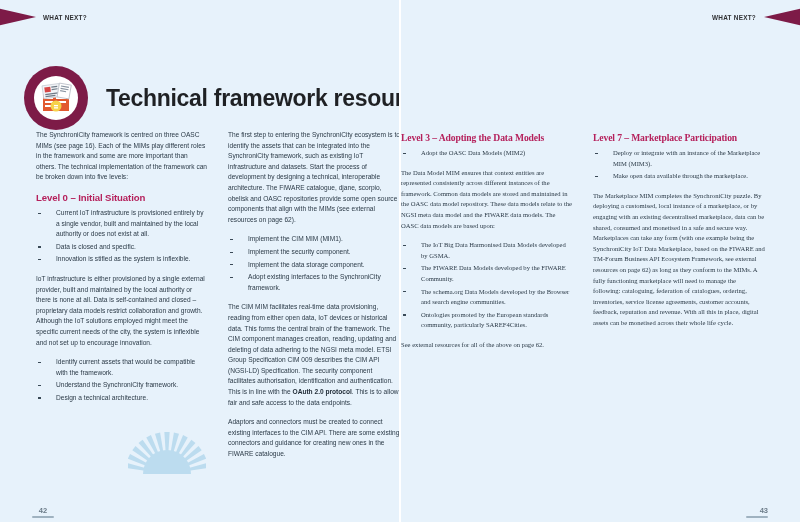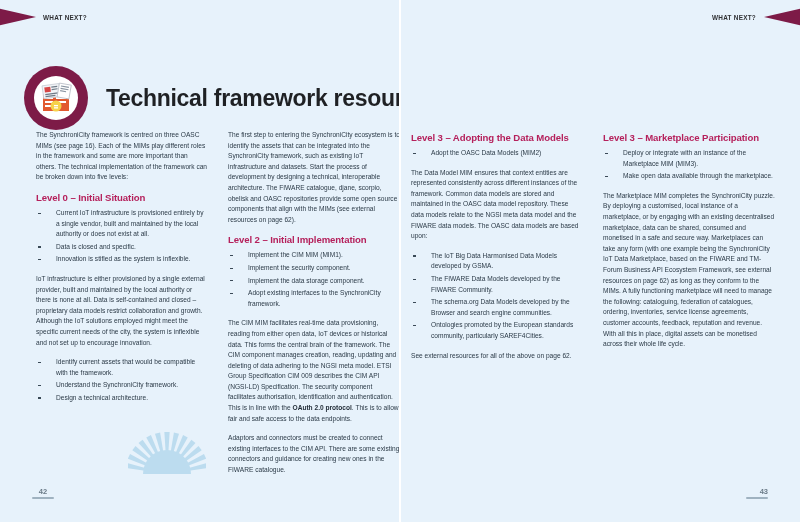--- a/index.html
+++ b/index.html
@@ -117,21 +117,21 @@
   
   .cols {
     position: absolute;
     top: 130px;
     left: 0;
     right: 0;
     display: flex;
     z-index: 5;
   }
   .page-left .cols  { padding-left: 36px;  padding-right: 22px; }
-  .page-right .cols { padding-left: 10px;  padding-right: 24px; }
+  .page-right .cols {  padding-right: 24px; font-family: Liberation Serif, serif; }
   .col {
     width: 172px;
     flex: none;
   }
   .col + .col { margin-left: 20px; }
 
   p.body {
     margin: 0 0 9px 0;
     font-size: 6.6px;
     line-height: 10.6px;
@@ -168,21 +168,21 @@
     left: 2px;
     top: 4.6px;
     width: 2.6px;
     height: 1.3px;
     background: #3a4a57;
   }
 
   
   .folio {
     position: absolute;
-    bottom: 23px;
+    bottom: 4px;
     font-size: 7.5px;
     font-weight: bold;
     color: #6b7b88;
     text-align: center;
     width: 22px;
     z-index: 20;
   }
   .folio-left  { left: 32px; }
   .folio-right { right: 32px; text-align: right; }
   .folio .rule {
@@ -267,21 +267,20 @@
           </ul>
           <p class="body">IoT infrastructure is either provisioned by a single external provider, built and maintained by the local authority or there is none at all. Data is self-contained and closed – proprietary data models restrict collaboration and growth. Although the IoT solutions employed might meet the specific current needs of the city, the system is inflexible and not set up to encourage innovation.</p>
           <ul class="bullets">
             <li>Identify current assets that would be compatible with the framework.</li>
             <li>Understand the SynchroniCity framework.</li>
             <li>Design a technical architecture.</li>
           </ul>
         </div>
       <div class="col">
           <p class="body">The first step to entering the SynchroniCity ecosystem is to identify the assets that can be integrated into the SynchroniCity framework, such as existing IoT infrastructure and datasets. Start the process of development by designing a technical, interoperable architecture. The FIWARE catalogue, djane, scorpio, obelisk and OASC repositories provide some open source components that align with the MIMs (see external resources on page 62).</p>
-          <h2 class="level">Level 2 – Initial Implementation</h2>
           <ul class="bullets">
             <li>Implement the CIM MIM (MIM1).</li>
             <li>Implement the security component.</li>
             <li>Implement the data storage component.</li>
             <li>Adopt existing interfaces to the SynchroniCity framework.</li>
           </ul>
           <p class="body">The CIM MIM facilitates real-time data provisioning, reading from either open data, IoT devices or historical data. This forms the central brain of the framework. The CIM component manages creation, reading, updating and deleting of data adhering to the NGSI meta model. ETSI Group Specification CIM 009 describes the CIM API (NGSI-LD) Specification. The security component facilitates authorisation, identification and authentication. This is in line with the <b>OAuth 2.0 protocol</b>. This is to allow fair and safe access to the data endpoints.</p>
           <p class="body">Adaptors and connectors must be created to connect existing interfaces to the CIM API. There are some existing connectors and guidance for creating new ones in the FIWARE catalogue.</p>
         </div>
     </div>
@@ -306,21 +305,21 @@
           <p class="body">The Data Model MIM ensures that context entities are represented consistently across different instances of the framework. Common data models are stored and maintained in the OASC data model repository. These data models relate to the NGSI meta data model and the FIWARE data models.  The OASC data models are based upon:</p>
           <ul class="bullets">
             <li>The IoT Big Data Harmonised Data Models developed by GSMA.</li>
             <li>The FIWARE Data Models developed by the FIWARE Community.</li>
             <li>The schema.org Data Models developed by the Browser and search engine communities.</li>
             <li>Ontologies promoted by the European standards community, particularly SAREF4Cities.</li>
           </ul>
           <p class="body">See external resources for all of the above on page 62.</p>
         </div>
       <div class="col">
-          <h2 class="level">Level 3 – Marketplace Participation</h2>
+          <h2 class="level">Level 7 – Marketplace Participation</h2>
           <ul class="bullets">
             <li>Deploy or integrate with an instance of the Marketplace MIM (MIM3).</li>
             <li>Make open data available through the marketplace.</li>
           </ul>
           <p class="body"> The Marketplace MIM completes the SynchroniCity puzzle. By deploying a customised, local instance of a marketplace, or by engaging with an existing decentralised marketplace, data can be shared, consumed and monetised in a safe and secure way. Marketplaces can take any form (with one example being the SynchroniCity IoT Data Marketplace, based on the FIWARE and TM-Forum Business API Ecosystem Framework, see external resources on page 62) as long as they conform to the MIMs. A fully functioning marketplace will need to manage the following: cataloguing, federation of catalogues, ordering, inventories, service license agreements, customer accounts, feedback, reputation and revenue. With all this in place, digital assets can be monetised across their whole life cycle.</p>
         </div>
     </div>
 
     <div class="folio folio-right">
       <div>43</div>

